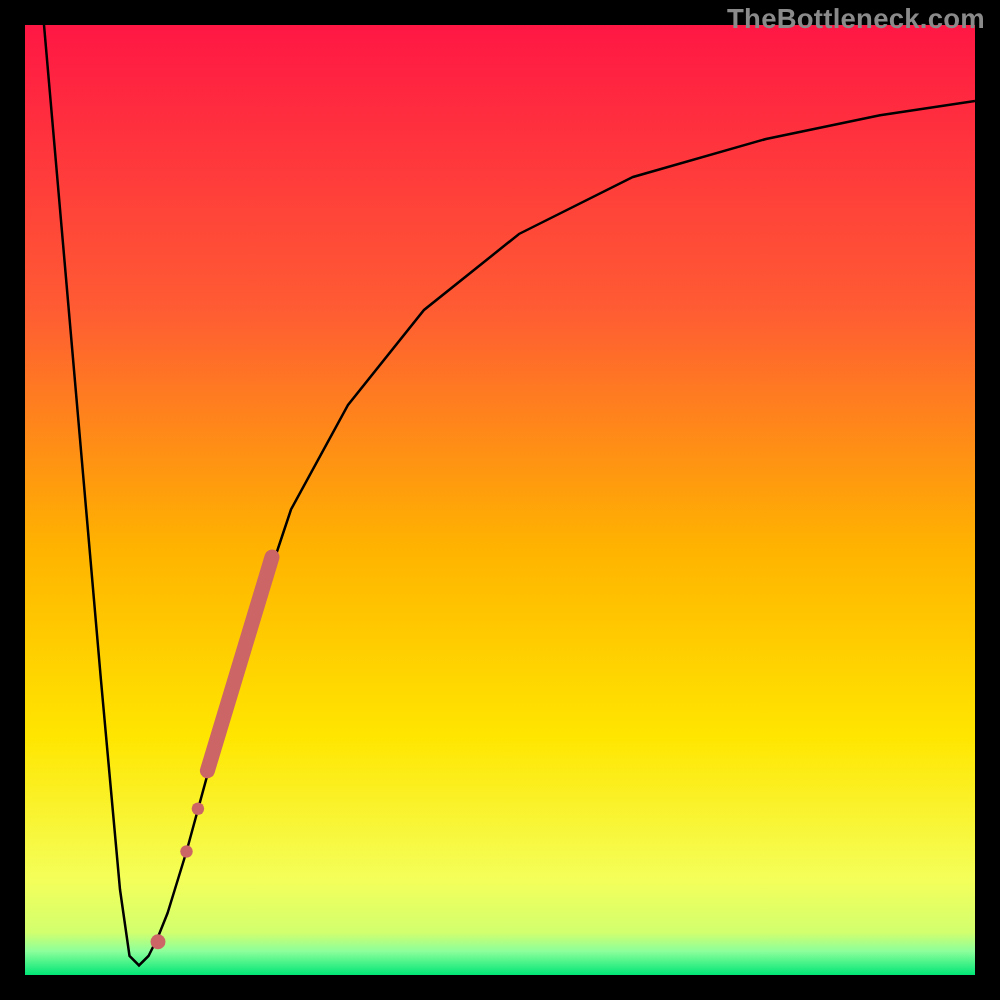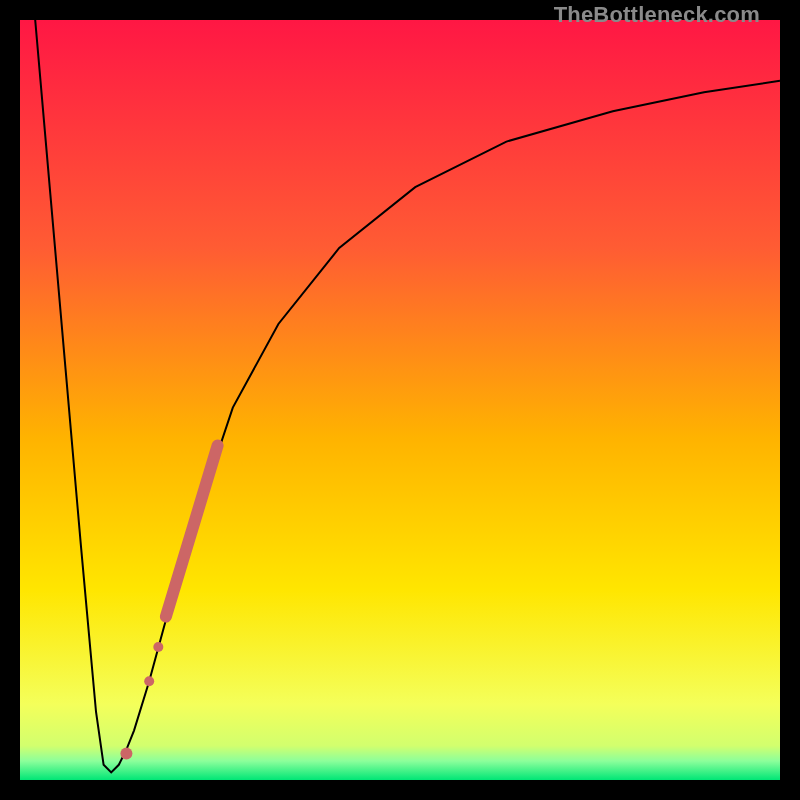--- a/index.html
+++ b/index.html
@@ -21,21 +21,21 @@
   .plot {
     position: absolute;
     left: 20px;
     top: 20px;
     width: 760px;
     height: 760px;
   }
   .watermark {
     position: absolute;
     top: 2px;
-    right: 40px;
+    right: 12px;
     font-family: Arial, Helvetica, sans-serif;
     font-size: 22px;
     font-weight: 600;
     color: #8a8a8a;
     letter-spacing: 0.2px;
     text-align: right;
   }
 </style>
 </head>
 <body>

